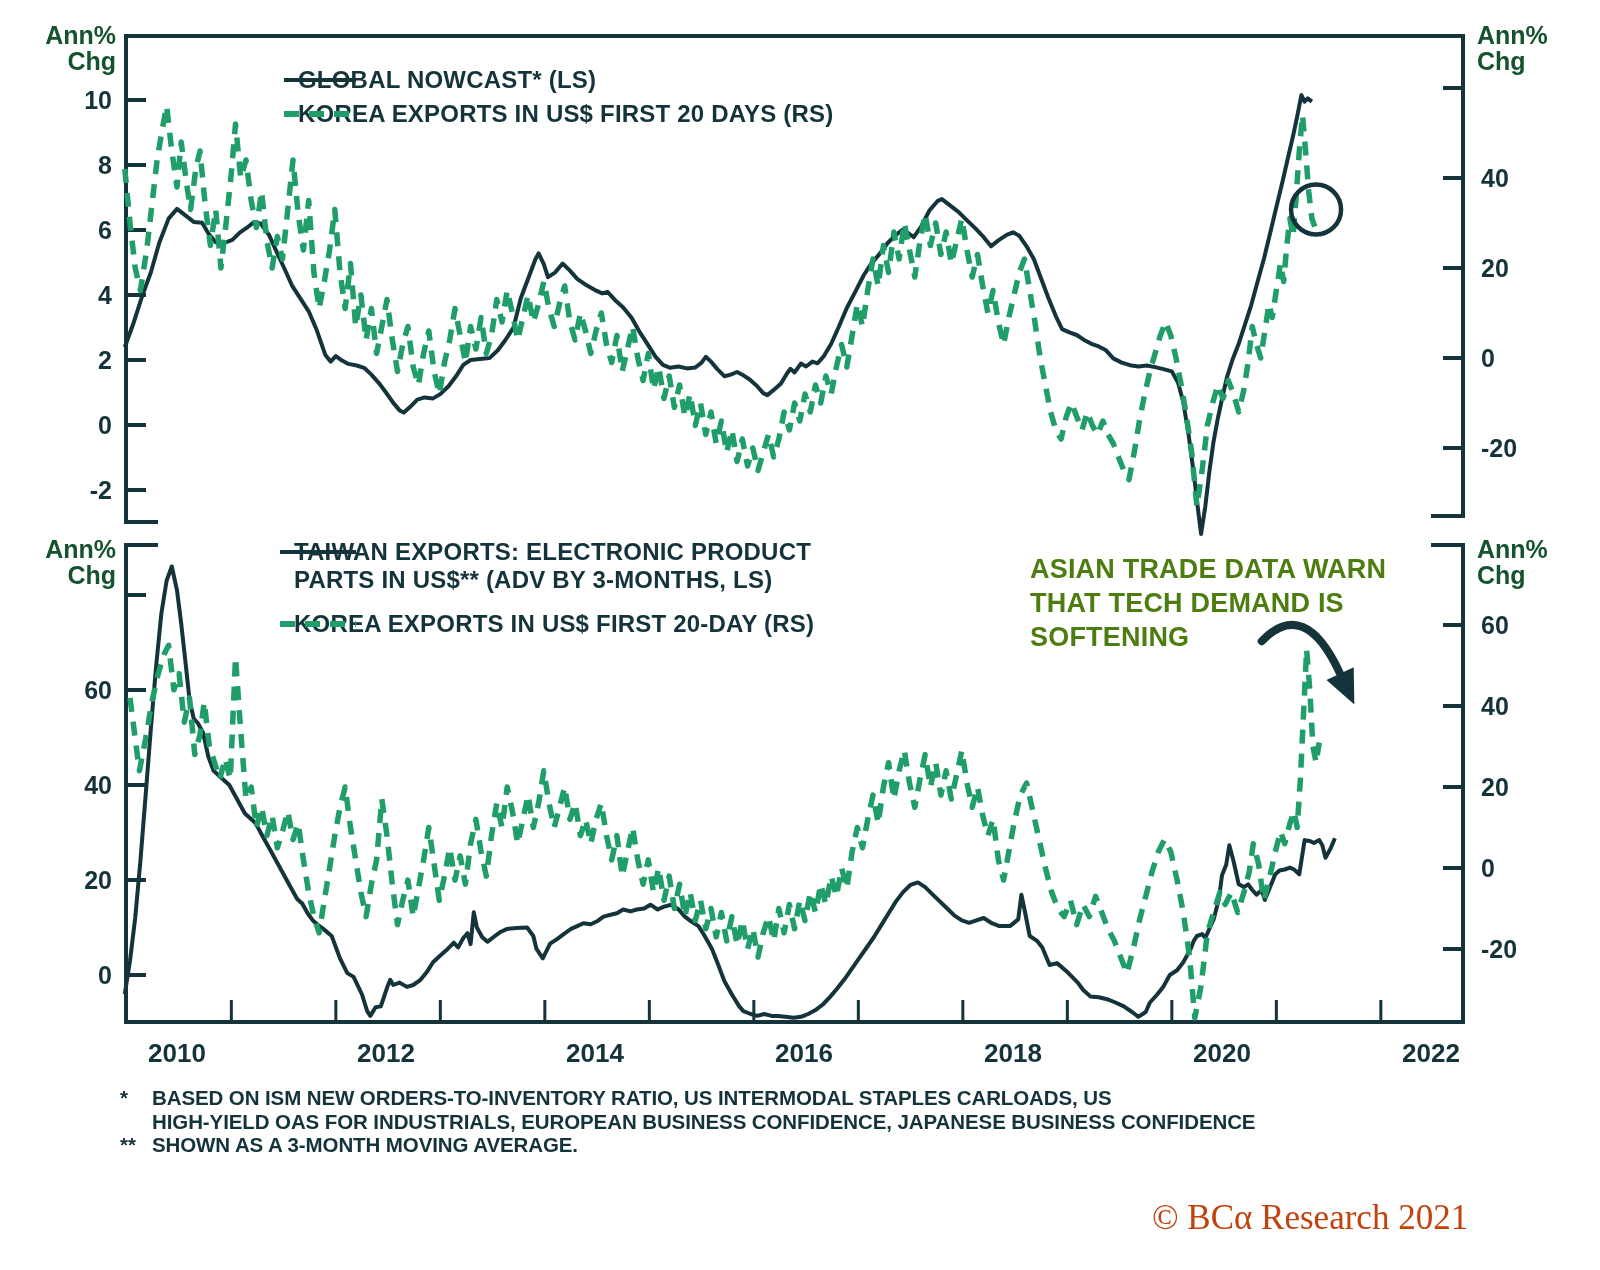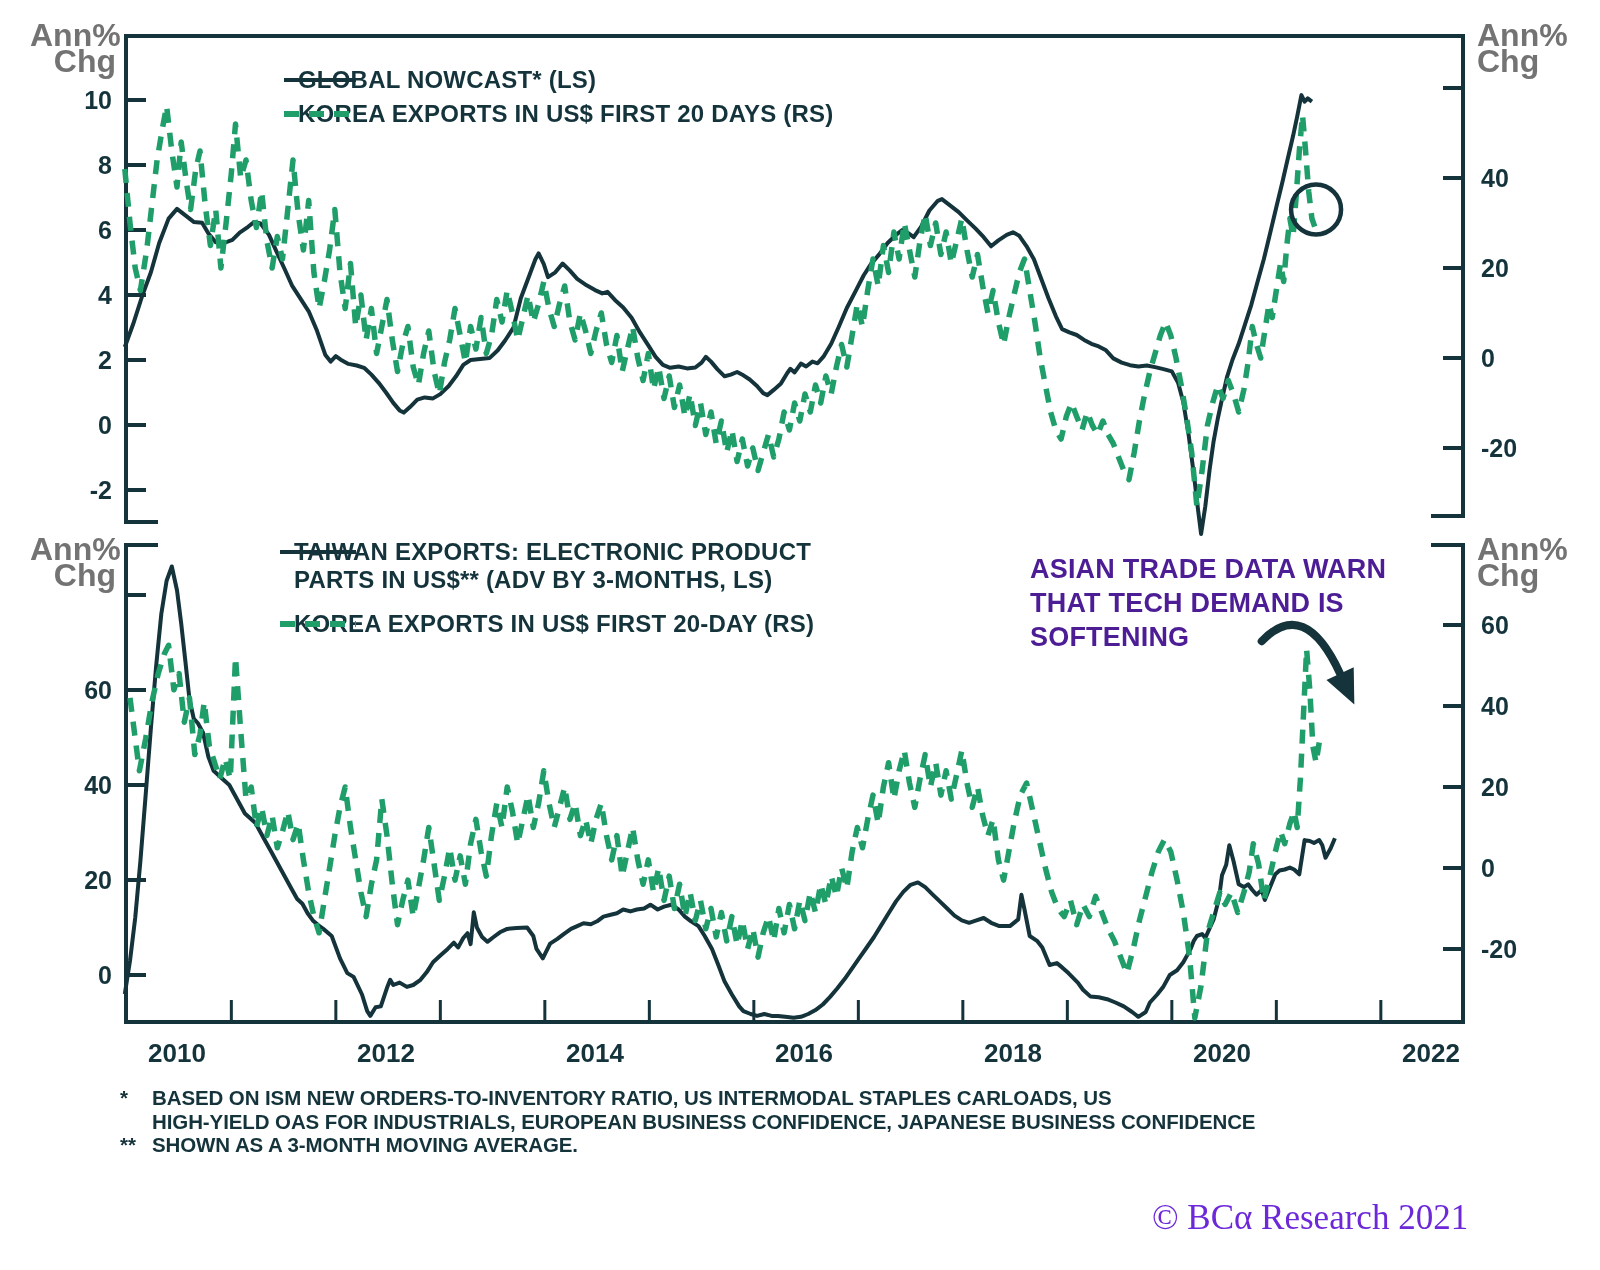--- a/index.html
+++ b/index.html
@@ -1,30 +1,30 @@
 <!DOCTYPE html>
 <html><head>
 <meta charset="utf-8">
 <style>
   html,body{margin:0;padding:0;background:#ffffff;}
   .stage{position:relative;width:1600px;height:1270px;background:#ffffff;overflow:hidden;
          font-family:"Liberation Sans", sans-serif;color:#14333b;}
   svg{position:absolute;left:0;top:0;}
   .abs{position:absolute;}
-  .axis-unit{font-weight:bold;font-size:32px;line-height:26px;white-space:pre-line;color:#737373;}
+  .axis-unit{font-weight:bold;font-size:25px;line-height:26px;white-space:pre-line;color:#14532d;}
   .axis-unit.right-align{text-align:right;}
   .legend-row{position:absolute;display:flex;align-items:flex-start;}
   .legend-label{font-weight:bold;font-size:24px;line-height:28px;margin-left:14px;
                 white-space:pre-line;color:#14333b;letter-spacing:.2px;}
   .legend-sample{margin-top:9px;flex:0 0 auto;}
   .callout{font-weight:bold;font-size:27px;line-height:34px;white-space:pre-line;letter-spacing:.2px;}
   .footnote{font-weight:bold;font-size:20.5px;line-height:23.5px;letter-spacing:-0.1px;color:#14333b;}
   .footnote .fline{position:relative;padding-left:32px;}
   .footnote .marker{position:absolute;left:0;top:0;}
-  .credit{font-family:"Liberation Serif", serif;font-size:35px;color:#6d28d9;white-space:nowrap;}
+  .credit{font-family:"Liberation Serif", serif;font-size:35px;color:#c2410c;white-space:nowrap;}
   .tick-label{font:bold 25px "Liberation Sans", sans-serif;fill:#14333b;}
   .year-label{font:bold 26px "Liberation Sans", sans-serif;fill:#14333b;}
 </style>
 </head>
 <body>
 
 <div class="stage">
 
   <svg id="chart-svg" width="1600" height="1270" viewBox="0 0 1600 1270">
       <line stroke="#14333b" stroke-width="4" fill="none" x1="124" y1="36" x2="1465" y2="36"></line>
@@ -136,21 +136,21 @@
     <span class="legend-label">TAIWAN EXPORTS: ELECTRONIC PRODUCT
 PARTS IN US$** (ADV BY 3-MONTHS, LS)</span>
   </div>
   <div class="legend-row" style="left:280px;top:610px;">
     <svg class="legend-sample" width="76" height="10">
       <line x1="0" y1="5" x2="76" y2="5" stroke="#1f9e6a" stroke-width="6" stroke-dasharray="15 10"></line>
     </svg>
     <span class="legend-label">KOREA EXPORTS IN US$ FIRST 20-DAY (RS)</span>
   </div>
 
-  <div class="abs callout" style="left:1030px;top:552px;width:370px;color:#4c1d95;">ASIAN TRADE DATA WARN
+  <div class="abs callout" style="left:1030px;top:552px;width:370px;color:#4d7c0f;">ASIAN TRADE DATA WARN
 THAT TECH DEMAND IS
 SOFTENING</div>
 
   <div class="abs footnote" style="left:120px;top:1086px;width:1230px;">
     <div class="fline">
       <span class="marker">*</span>
       <span>BASED ON ISM NEW ORDERS-TO-INVENTORY RATIO, US INTERMODAL STAPLES CARLOADS, US</span>
     </div>
     <div class="fline"><span>HIGH-YIELD OAS FOR INDUSTRIALS, EUROPEAN BUSINESS CONFIDENCE, JAPANESE BUSINESS CONFIDENCE</span></div>
     <div class="fline">

